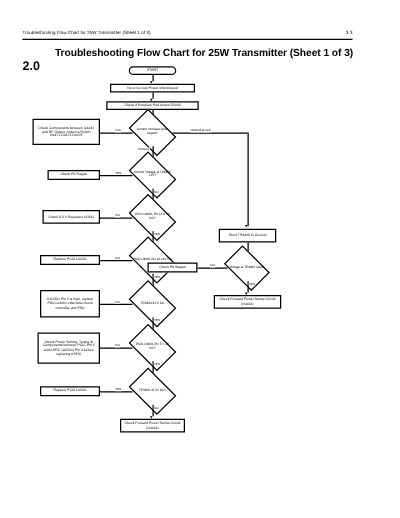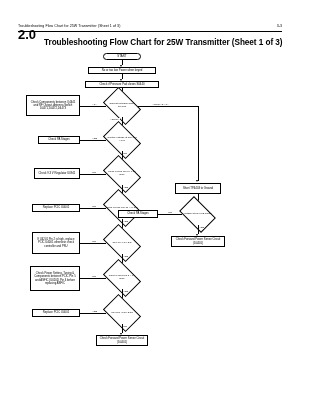--- a/index.html
+++ b/index.html
@@ -15,21 +15,21 @@
   
   .page-header{
     position:absolute;left:18px;top:24px;width:264px;
     display:flex;justify-content:space-between;align-items:flex-end;
     font-size:3.6px;letter-spacing:.05px;
   }
   .hdr-rule{
     position:absolute;left:18px;top:30.5px;width:264px;height:.6px;background:#000;
   }
   .sect-num{
-    position:absolute;left:18px;top:27px;font-size:13px;font-weight:bold;
+    position:absolute;left:18px;top:48px;font-size:10px;font-weight:bold;
   }
   .sect-title{
     position:absolute;left:44px;top:38px;font-size:8.2px;font-weight:bold;
     letter-spacing:-.05px;white-space:nowrap;
   }
 
   
   #chart{position:absolute;left:0;top:52px;width:300px;height:360px;}
 
   .node{

